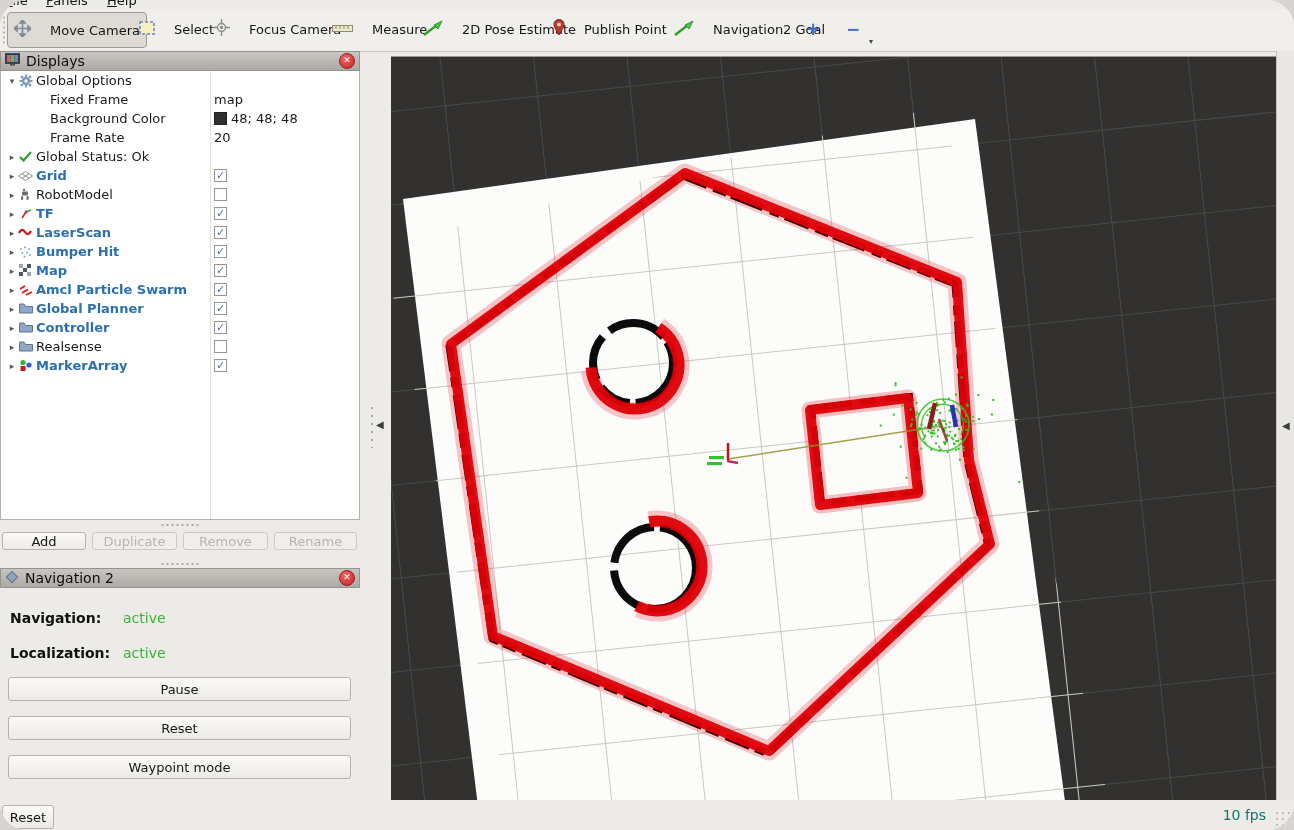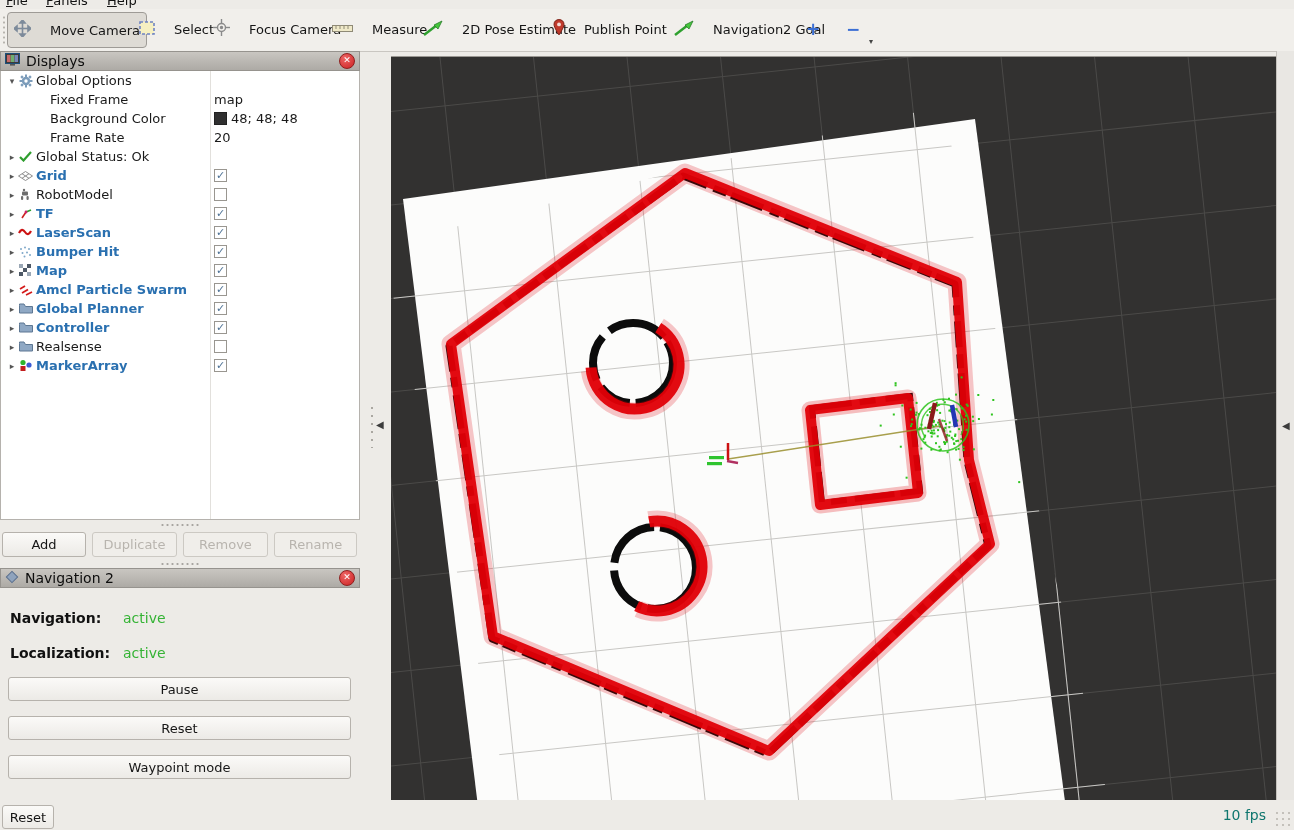--- a/index.html
+++ b/index.html
@@ -1,18 +1,18 @@
 <!DOCTYPE html>
 <html><head>
 <meta charset="utf-8">
 <style>
   html,body{margin:0;padding:0;}
   body{font-family:"DejaVu Sans","Liberation Sans",sans-serif;background:#d8d5d0;}
   #app{position:relative;width:1294px;height:830px;background:#edebe7;overflow:hidden;
-       font-size:13px;color:#1a1a1a;}
+       font-size:13px;color:#1a1a1a;border-radius:27px;}
 
   
   .menubar{position:absolute;left:0;top:0;width:1294px;height:9px;background:#edebe7;overflow:hidden;}
   .menubar .mitem{position:absolute;top:-7px;font-size:13px;color:#111;}
   .menubar .mitem .acc{text-decoration:underline;}
 
   
   .toolbar{position:absolute;left:0;top:9px;width:1294px;height:42px;background:#f1efeb;
            border-bottom:1px solid #c9c6c1;}
   .tgrip{position:absolute;left:2px;top:6px;width:5px;height:30px;
@@ -46,21 +46,21 @@
   .swatch{width:11px;height:11px;background:#303030;border:1px solid #222;}
   .cb{width:13px;height:13px;background:#fff;border:1px solid #999690;box-sizing:border-box;
       font-size:11px;line-height:11px;text-align:center;color:#4f7396;font-weight:bold;}
 
   .dots-h{position:absolute;width:40px;height:4px;
       background-image:radial-gradient(circle,#a8a5a0 1px,transparent 1.2px);background-size:5px 4px;}
 
   .btnrow button, .navbtn, .miniBtn{
       font-family:inherit;font-size:13px;color:#161616;
       background:linear-gradient(#fbfaf8,#eceae6);border:1px solid #b6b2ac;border-radius:3px;}
-  .btnrow button{position:absolute;height:25px;}
+  .btnrow button{position:absolute;height:18px;}
   .btnrow button:disabled{color:#b8b4ae;border-color:#ccc9c3;background:#f0eeea;}
   .statrow{position:absolute;left:10px;font-size:14px;}
   .statrow b{font-weight:bold;color:#111;}
   .statval{position:absolute;left:113px;color:#35b335;font-weight:normal;}
   .navbtn{position:absolute;left:8px;width:343px;height:24px;}
 
   
   .vsplit-dots{position:absolute;width:4px;height:44px;
       background-image:radial-gradient(circle,#aaa7a1 1px,transparent 1.2px);background-size:4px 8px;}
   .collapse-arrow{position:absolute;font-size:10px;color:#3c3c3c;}

